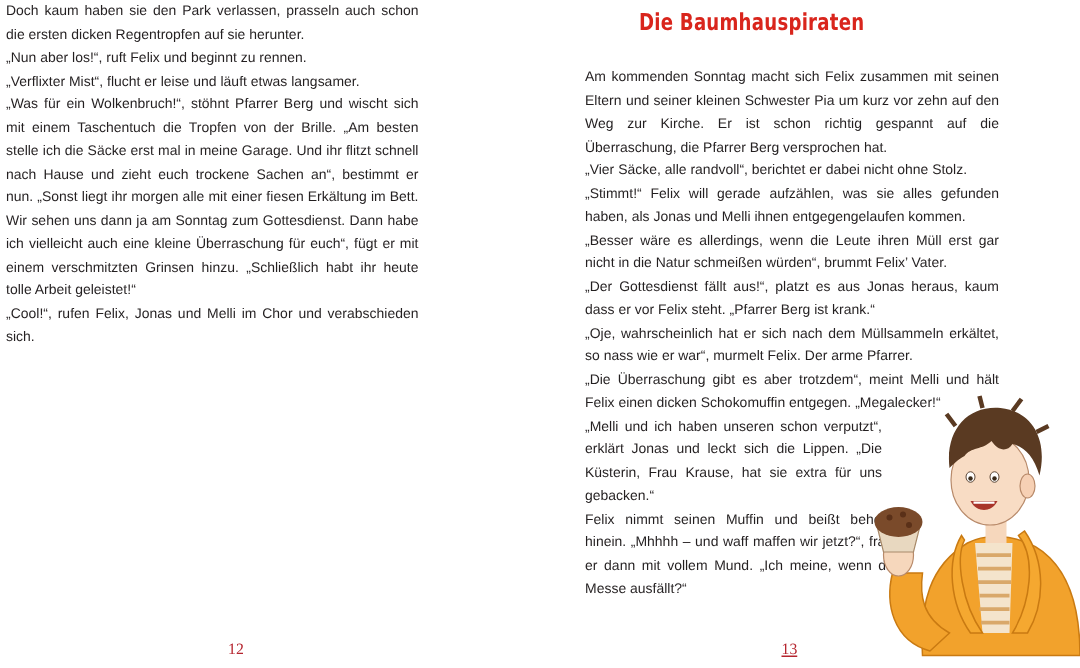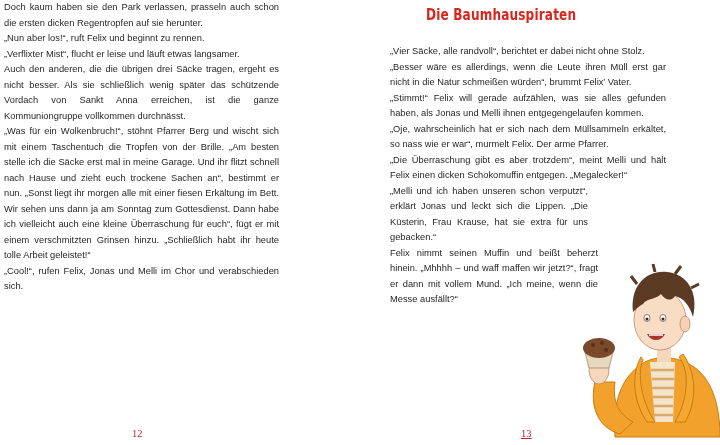--- a/index.html
+++ b/index.html
@@ -21,45 +21,46 @@
     .narrow2 { width: 208px; }
     .title {
       position: absolute; left: 66px; top: 6px; font-family: "DejaVu Sans", sans-serif;
       font-weight: bold; font-size: 15.5px; color: #d9251c; letter-spacing: 0.2px;
       transform: scaleX(0.78); transform-origin: left center; white-space: nowrap;
     }
     .page-number {
       position: absolute; top: 428px; font-family: "Liberation Serif", serif; font-size: 10.5px;
       color: #b5242e;
     }
-    .page-left .page-number { left: 132px; }
+    .page-left .page-number { left: 152px; }
     .page-right .page-number { left: 161px; text-decoration: underline; }
     .illustration { position: absolute; left: 215px; top: 262px; width: 145px; height: 180px; }
   </style>
 </head>
 <body>
 
 <div class="page page-left">
   <div class="text">
     <p>Doch kaum haben sie den Park verlassen, prasseln auch schon die ersten dicken Regentropfen auf sie herunter.</p>
     <p>„Nun aber los!“, ruft Felix und beginnt zu rennen.</p>
     <p>„Verflixter Mist“, flucht er leise und läuft etwas langsamer.</p>
-    <p>Auch den anderen, die die übrigen drei Säcke tragen, ergeht es nicht besser. Als sie schließlich wenig später das schützende Vordach von Sankt Anna erreichen, ist die ganze Kommuniongruppe vollkommen durchnässt.</p>
     <p>„Was für ein Wolkenbruch!“, stöhnt Pfarrer Berg und wischt sich mit einem Taschentuch die Tropfen von der Brille. „Am besten stelle ich die Säcke erst mal in meine Garage. Und ihr flitzt schnell nach Hause und zieht euch trockene Sachen an“, bestimmt er nun. „Sonst liegt ihr morgen alle mit einer fiesen Erkältung im Bett. Wir sehen uns dann ja am Sonntag zum Gottesdienst. Dann habe ich vielleicht auch eine kleine Überraschung für euch“, fügt er mit einem verschmitzten Grinsen hinzu. „Schließlich habt ihr heute tolle Arbeit geleistet!“</p>
     <p>„Cool!“, rufen Felix, Jonas und Melli im Chor und verabschieden sich.</p>
   </div>
   <div class="page-number">12</div>
 </div>
 
 <div class="page page-right">
   <div class="title">Die Baumhauspiraten</div>
   <div class="text">
+    <p>Am kommenden Sonntag macht sich Felix zusammen mit seinen Eltern und seiner kleinen Schwester Pia um kurz vor zehn auf den Weg zur Kirche. Er ist schon richtig gespannt auf die Überraschung, die Pfarrer Berg versprochen hat.</p>
     <p>„Vier Säcke, alle randvoll“, berichtet er dabei nicht ohne Stolz.</p>
+    <p>„Stimmt!“ Felix will gerade aufzählen, was sie alles gefunden haben, als Jonas und Melli ihnen entgegengelaufen kommen.</p>
     <p>„Besser wäre es allerdings, wenn die Leute ihren Müll erst gar nicht in die Natur schmeißen würden“, brummt Felix’ Vater.</p>
-    <p>„Stimmt!“ Felix will gerade aufzählen, was sie alles gefunden haben, als Jonas und Melli ihnen entgegengelaufen kommen.</p>
+    <p>„Der Gottesdienst fällt aus!“, platzt es aus Jonas heraus, kaum dass er vor Felix steht. „Pfarrer Berg ist krank.“</p>
     <p>„Oje, wahrscheinlich hat er sich nach dem Müllsammeln erkältet, so nass wie er war“, murmelt Felix. Der arme Pfarrer.</p>
     <p>„Die Überraschung gibt es aber trotzdem“, meint Melli und hält Felix einen dicken Schokomuffin entgegen. „Megalecker!“</p>
     <p class="narrow">„Melli und ich haben unseren schon verputzt“, erklärt Jonas und leckt sich die Lippen. „Die Küsterin, Frau Krause, hat sie extra für uns gebacken.“</p>
     <p class="narrow2">Felix nimmt seinen Muffin und beißt beherzt hinein. „Mhhhh – und waff maffen wir jetzt?“, fragt er dann mit vollem Mund. „Ich meine, wenn die Messe ausfällt?“</p>
   </div>
 
   <svg class="illustration" viewBox="0 0 145 180">
 
     <path d="M40 175 C38 140 45 115 70 100 C85 92 110 95 125 110 C140 125 145 150 145 175 Z" fill="#f2a22c" stroke="#c97a12" stroke-width="1"></path>
 

